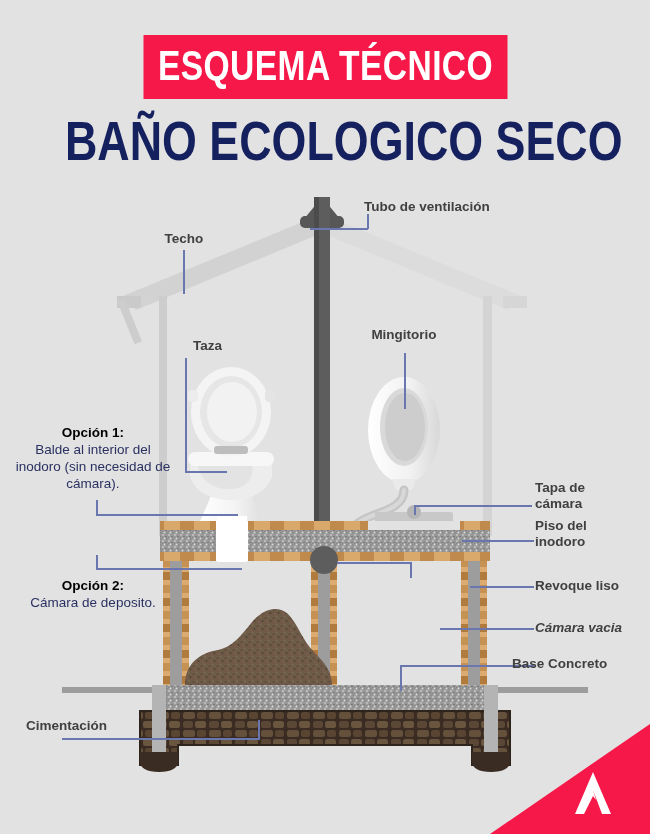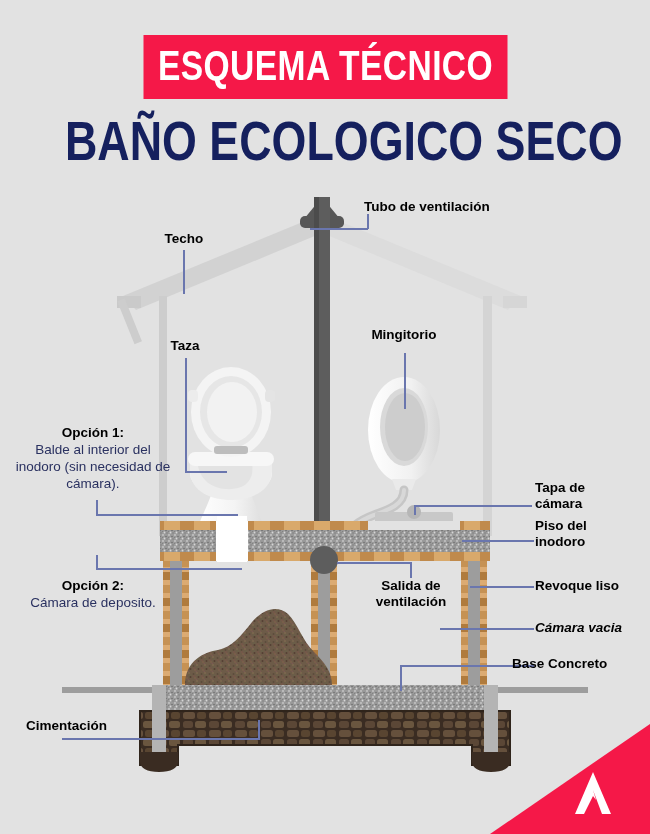--- a/index.html
+++ b/index.html
@@ -42,21 +42,21 @@
     margin-top:14px;
     font-family:"Liberation Sans Narrow","Liberation Sans",sans-serif;
     transform:scaleX(0.80);
     transform-origin:center;
     white-space:nowrap;
   }
 
   
   .lbl {
     position:absolute;
-    color:#000000;
+    color:#404040;
     font-size:13.5px;
     font-weight:bold;
     line-height:1.18;
     white-space:pre-line;
   }
   .lbl.center { text-align:center; }
   .lbl.left   { text-align:left; }
 
   .para {
     position:absolute;
@@ -298,38 +298,36 @@
   <div class="ld ldh" style="left:337px; top:562px; width:74px;"></div>
   <div class="ld ldv" style="left:410px; top:562px; height:16px;"></div>
 
   <div class="ld ldh" style="left:62px; top:738px; width:198px;"></div>
   <div class="ld ldv" style="left:258px; top:720px; height:19px;"></div>
 
   <div class="lbl center" style="left:146px; top:231px; width:76px;">Techo</div>
 
   <div class="lbl left" style="left:364px; top:199px; width:180px;">Tubo de ventilación</div>
 
-  <div class="lbl center" style="left:155px; top:338px; width:60px;">Taza</div>
+  <div class="lbl center" style="left:162px; top:338px; width:60px;text-align:right;">Taza</div>
 
   <div class="lbl center" style="left:358px; top:327px; width:92px;">Mingitorio</div>
 
   <div class="lbl left" style="left:535px; top:518px; width:110px;">Piso del
 inodoro</div>
 
   <div class="lbl left" style="left:535px; top:480px; width:110px;">Tapa de
 cámara</div>
 
   <div class="lbl left" style="left:535px; top:578px; width:112px;">Revoque liso</div>
 
   <div class="lbl left" style="left:535px; top:620px; width:112px;font-style:italic;">Cámara vacia</div>
 
   <div class="lbl left" style="left:512px; top:656px; width:115px;">Base Concreto</div>
 
-  <div class="lbl center" style="left:352px; top:578px; width:118px;">Salida de
-ventilación</div>
 
   <div class="lbl left" style="left:26px; top:718px; width:130px;">Cimentación</div>
 
 
   <div class="para" style="left:14px; top:425px; width:158px;">
     <b>Opción 1:</b><br>
     <span>Balde al interior del inodoro (sin necesidad de cámara).</span>
   </div>
 
   <div class="para" style="left:14px; top:578px; width:158px;">

